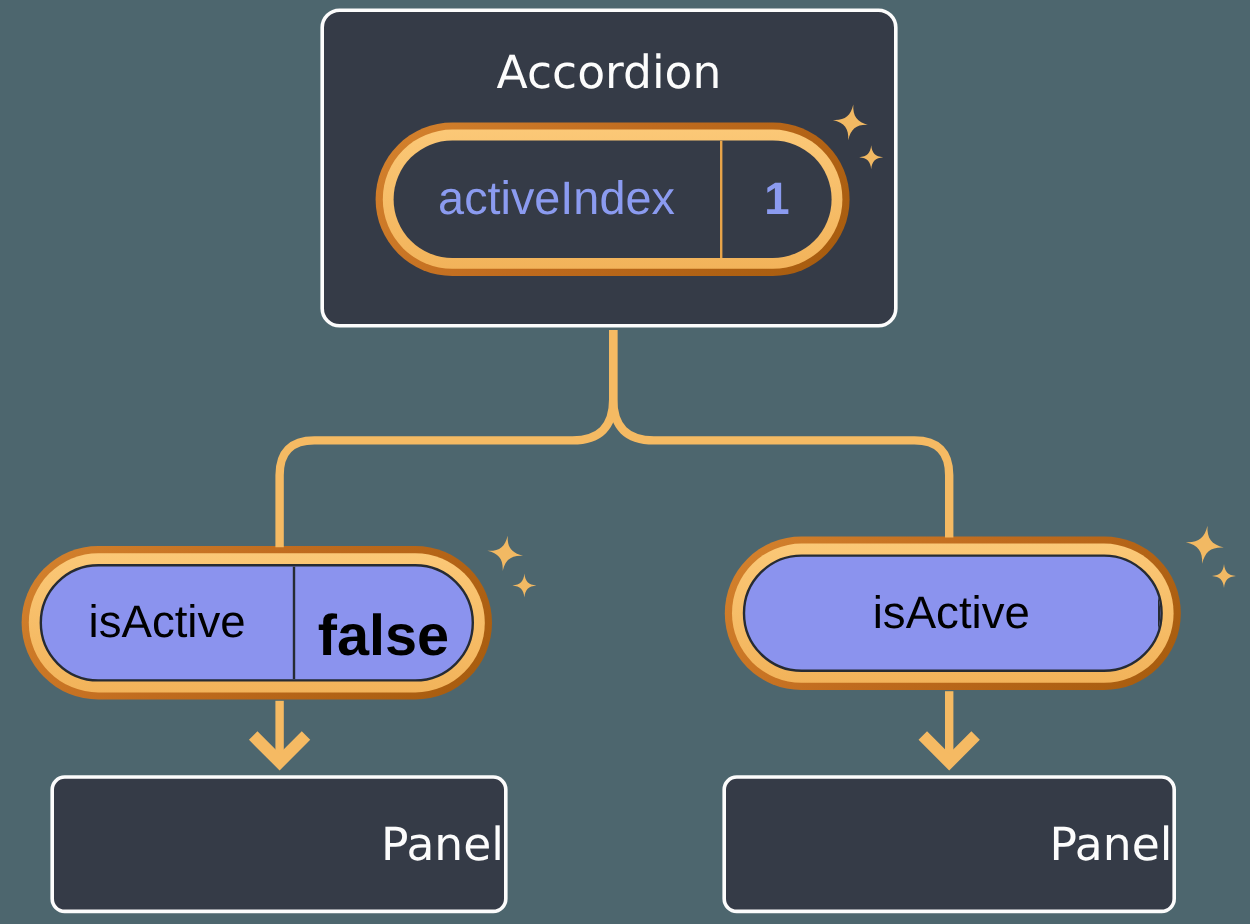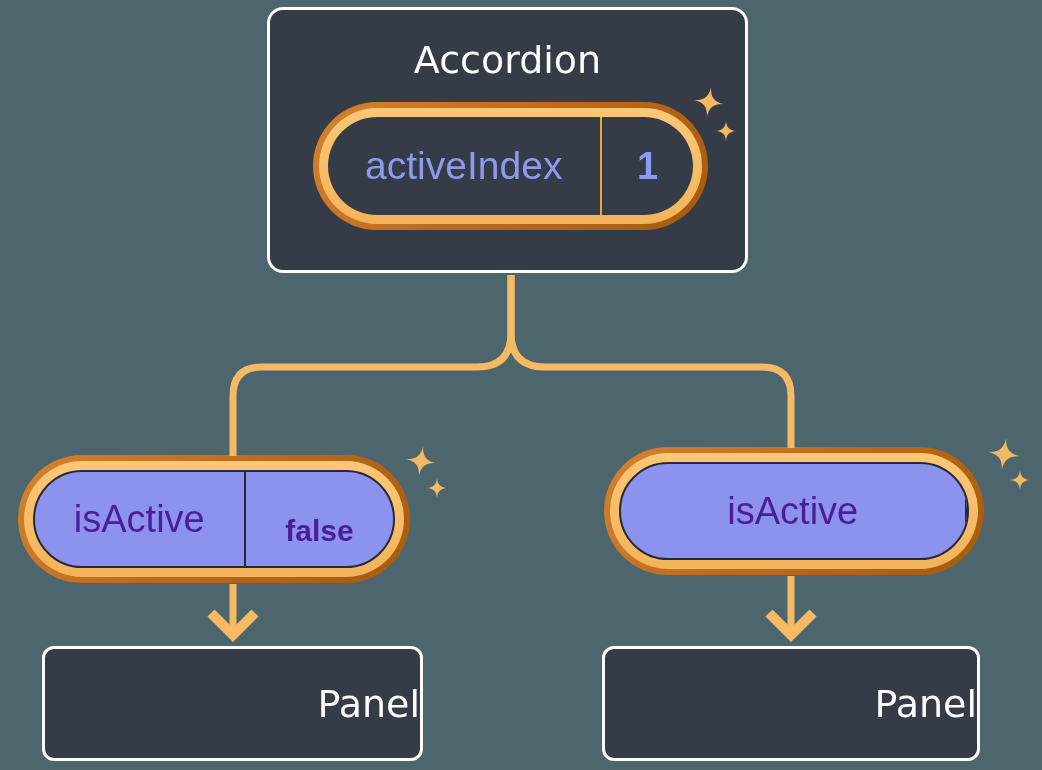--- a/index.html
+++ b/index.html
@@ -68,22 +68,22 @@
   .vdiv.orange{background:#E8A449;}
   .vdiv.dark{background:#262B33;}
 
   #accordion-pill{left:313px;top:102px;width:395px;height:128px;}
   #accordion-pill .key-label{font-size:39px;color:#8B9BF0;}
   #accordion-pill .cell.value{width:91px;}
   #accordion-pill .value-label{font-size:38px;font-weight:bold;color:#8B9BF0;}
 
   #pill-left{left:18px;top:455px;width:392px;height:128px;}
   #pill-right{left:604px;top:447px;width:380px;height:128px;}
-  .state-key{font-size:38px;color:#4c1d95;}
-  .state-value{font-size:30px;font-weight:bold;color:#4c1d95;margin-top:23px;}
+  .state-key{font-size:38px;color:#000000;}
+  .state-value{font-size:48px;font-weight:bold;color:#000000;margin-top:23px;}
   #pill-left .cell.value{width:147px;}
   #pill-right .cell.value{width:140px;}
 
   #overlay{
     position:absolute;left:0;top:0;width:1042px;height:770px;
     pointer-events:none;
   }
 </style>
 </head>
 <body>

